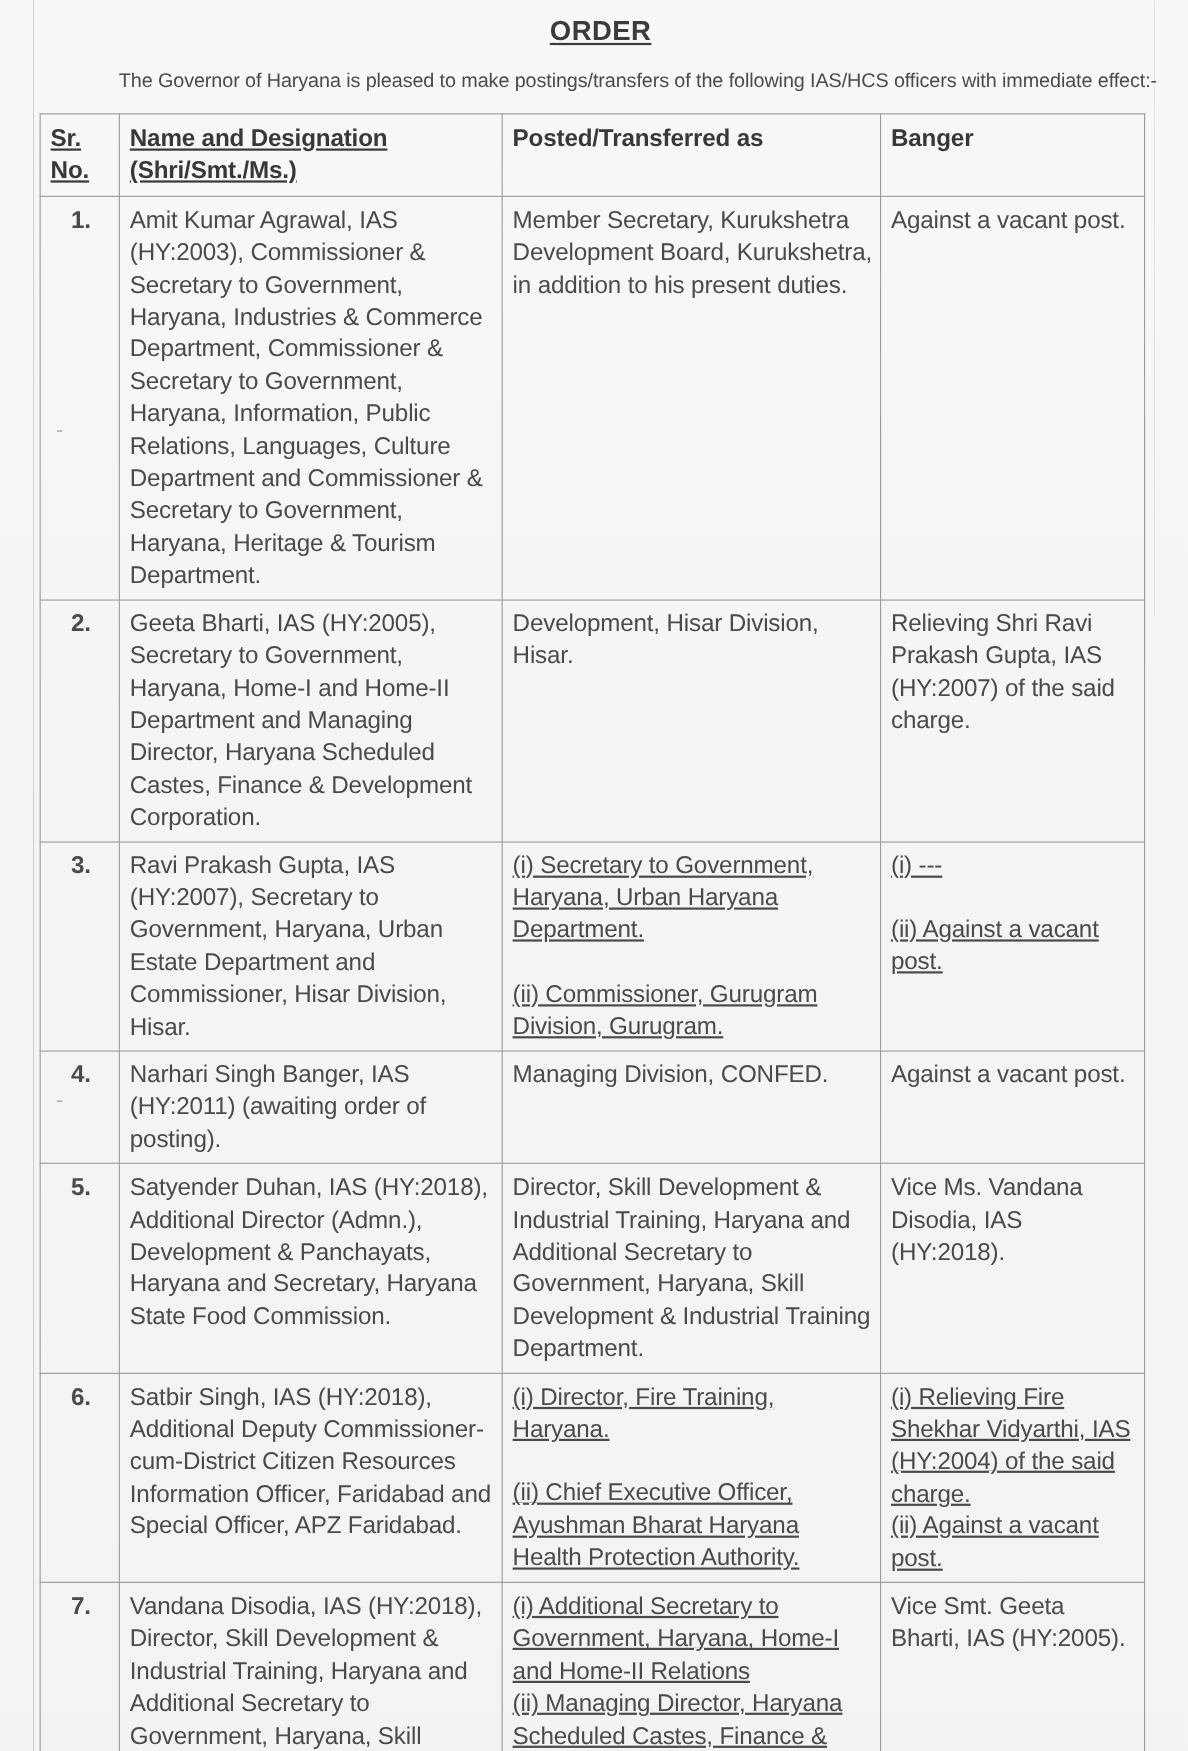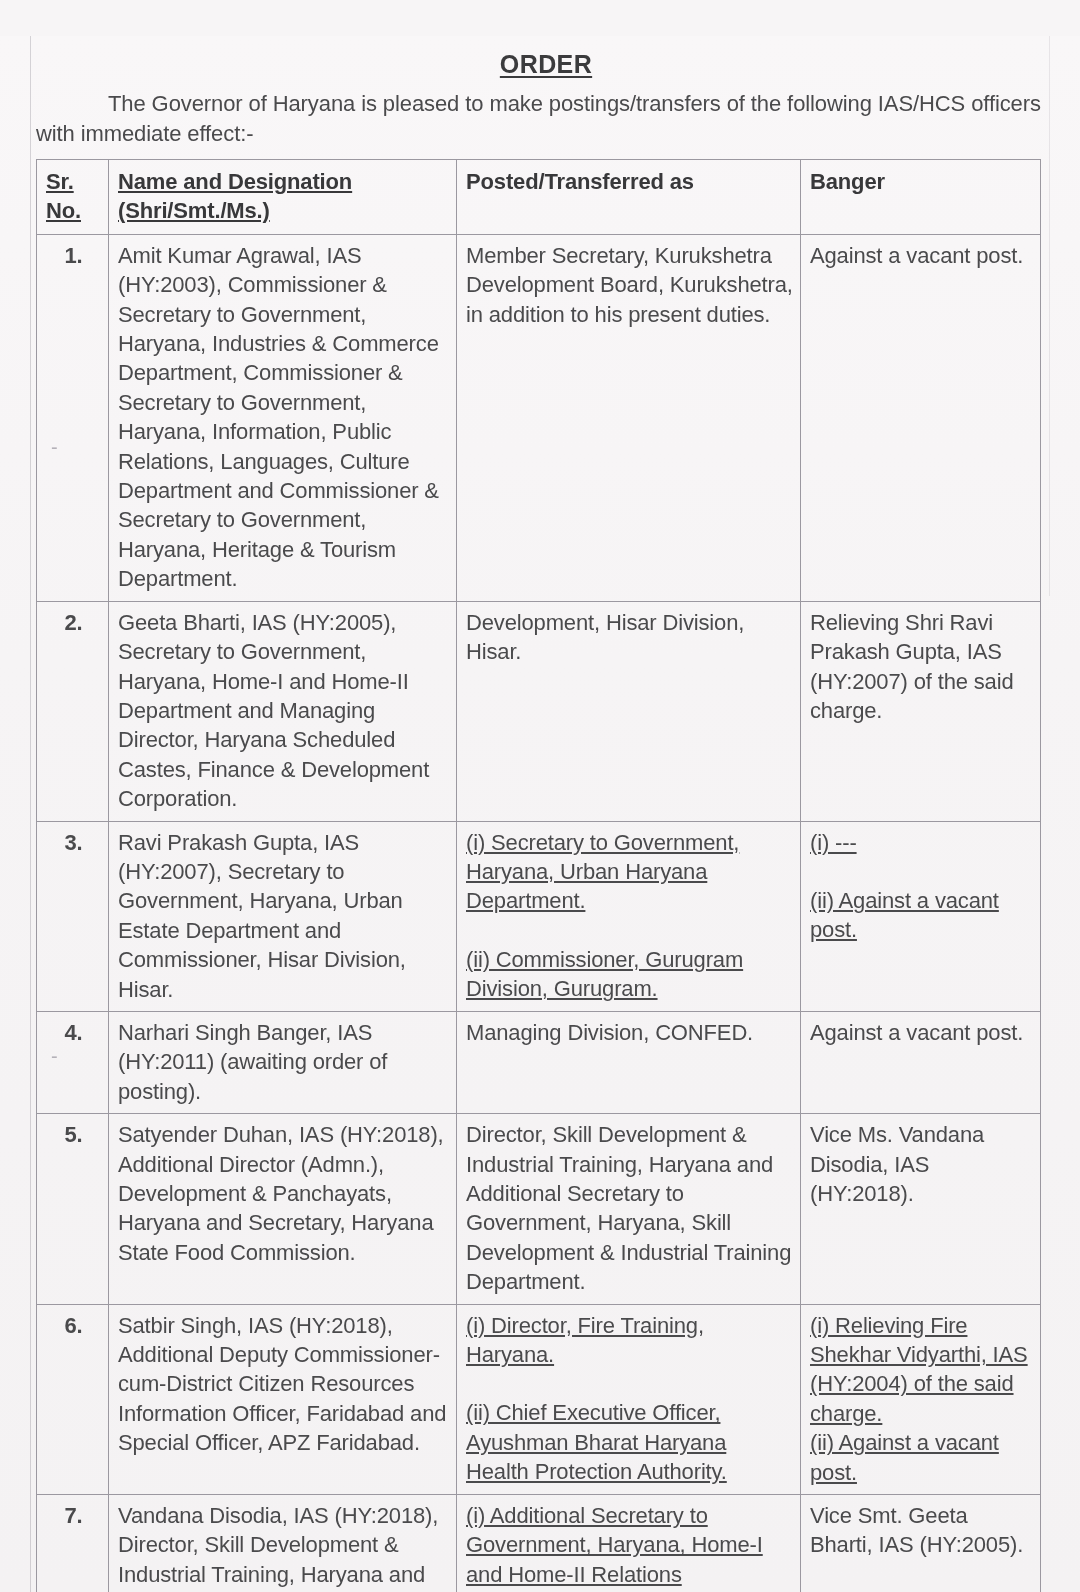--- a/index.html
+++ b/index.html
@@ -13,21 +13,20 @@
     background: #f7f5f6;
     font-family: "Liberation Sans", sans-serif;
     color: #4a4a4c;
     position: relative;
     overflow: hidden;
   }
   .page {
     position: absolute;
     inset: 0;
     background: linear-gradient(180deg, #f9f7f8 0%, #f6f4f5 40%, #f4f2f3 100%);
-    margin-top: 36px;
   }
   
   .scan-line-left {
     position: absolute;
     left: 30px;
     top: 0;
     width: 1px;
     height: 1592px;
     background: rgba(120,115,125,0.28);
   }
@@ -55,22 +54,22 @@
     color: #3b3b3d;
   }
   h1.order-title span.u {
     text-decoration: underline;
     text-underline-offset: 3px;
   }
 
   p.intro {
     margin: 0;
     padding: 6px 2px 10px 2px;
-    font-size: 22px;
-    line-height: 30px;
+    font-size: 18px;
+    line-height: 40px;
     color: #4a4a4c;
     text-indent: 72px;
     letter-spacing: -0.1px;
   }
 
   table.order-table {
     width: 1004px;
     border-collapse: collapse;
     table-layout: fixed;
     margin-left: 2px;

